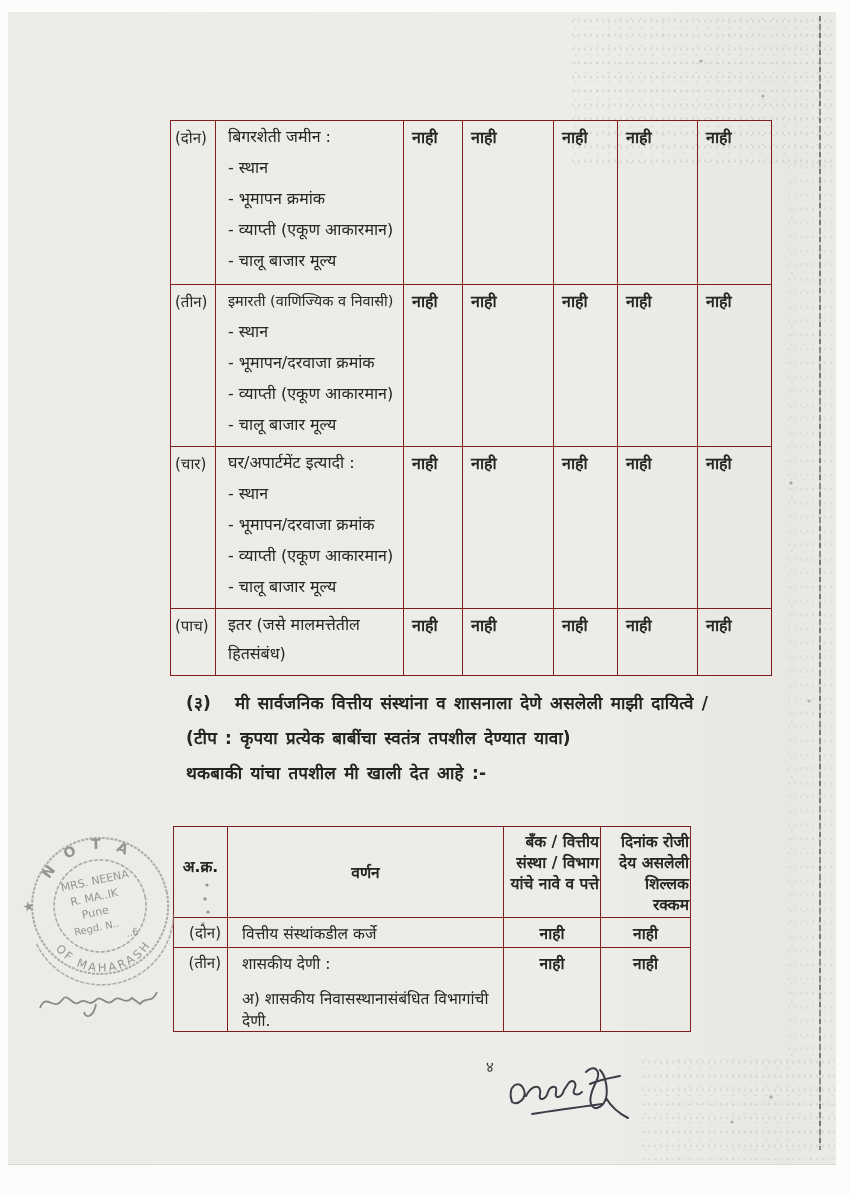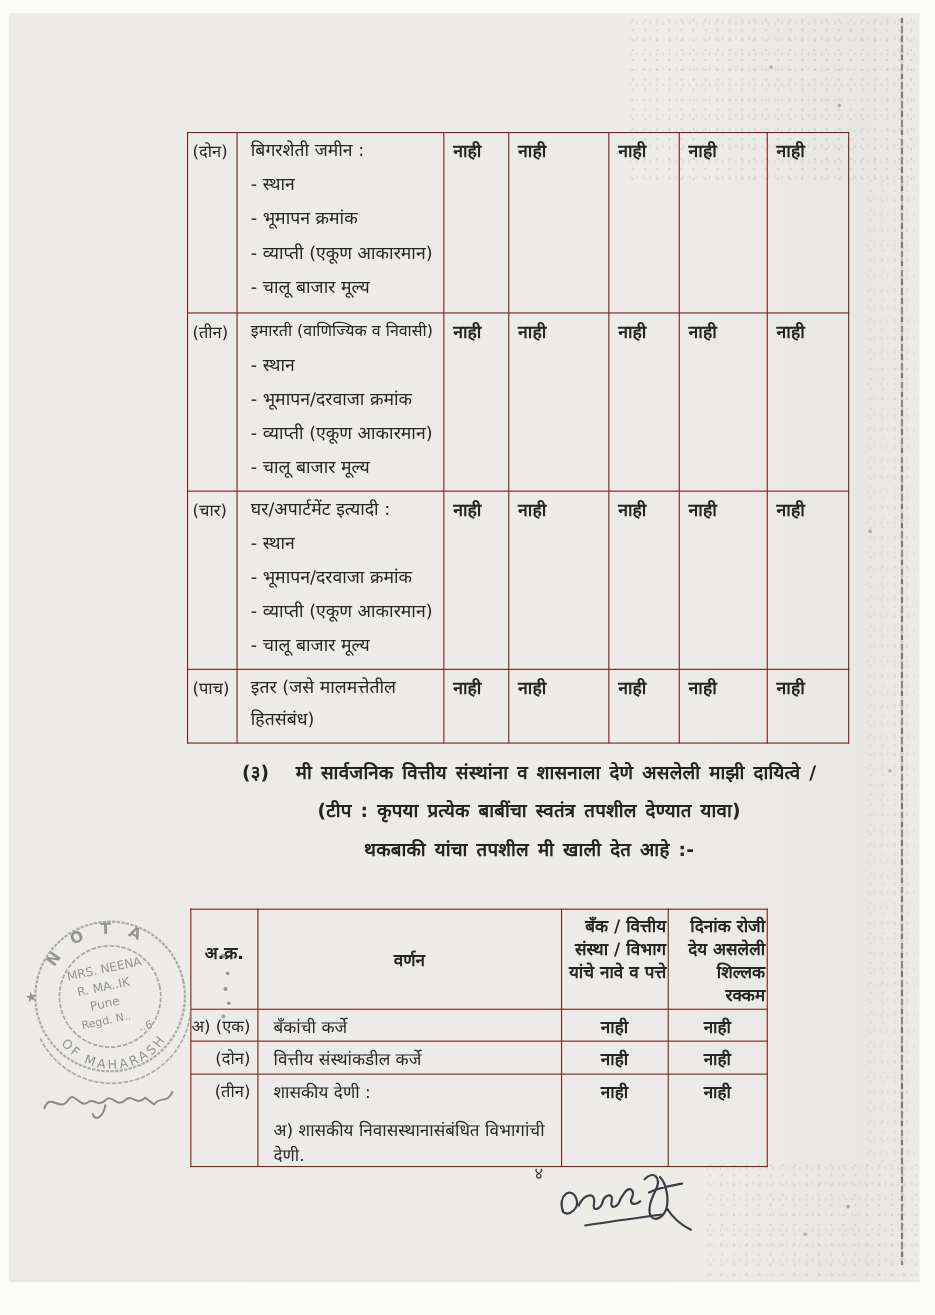--- a/index.html
+++ b/index.html
@@ -53,21 +53,21 @@
   td { border:1px solid #7f1d1d; vertical-align:top; }
   .t1 { position:absolute; left:170px; top:120px; }
   .t1 td { font-size:16px; }
   .t1 .sr  { padding:6px 2px 0 4px; font-size:15px; }
   .t1 .desc{ padding:6px 4px 0 12px; }
   .t1 .desc .dline { line-height:20px; margin-bottom:11px; white-space:nowrap; }
   .t1 .val { padding:5px 2px 0 8px; font-weight:bold; }
   
   .para {
     position:absolute; left:186px; top:692px; width:590px;
-    font-size:17px; font-weight:bold; color:#242422; letter-spacing:.2px;text-align:center;
+    font-size:17px; font-weight:bold; color:#242422; letter-spacing:.2px;
   }
   .para .line { line-height:22px; margin-bottom:13px; word-spacing:2px; }
   .para .marker { margin-right:24px; }
   
   .t2 { position:absolute; left:173px; top:826px; }
   .t2 td { font-size:15.5px; }
   .t2 .hdr { font-weight:bold; text-align:center; }
   .t2 .hdr .hline { line-height:21px;text-align:right; }
   .t2 .hc1 { vertical-align:middle; padding-bottom:14px; }
   .t2 .hc2 { vertical-align:middle; }
@@ -186,26 +186,20 @@
       <div class="hline">बँक / वित्तीय</div>
       <div class="hline">संस्था / विभाग</div>
       <div class="hline">यांचे नावे व पत्ते</div>
     </td>
     <td class="hdr hc4">
       <div class="hline">दिनांक रोजी</div>
       <div class="hline">देय असलेली</div>
       <div class="hline">शिल्लक</div>
       <div class="hline">रक्कम</div>
     </td>
-  </tr>
-  <tr style="height:29px">
-    <td class="sr">अ) (एक)</td>
-    <td class="desc">बँकांची कर्जे</td>
-    <td class="val">नाही</td>
-    <td class="val">नाही</td>
   </tr>
   <tr style="height:30px">
     <td class="sr">(दोन)</td>
     <td class="desc">वित्तीय संस्थांकडील कर्जे</td>
     <td class="val">नाही</td>
     <td class="val">नाही</td>
   </tr>
   <tr style="height:70px">
     <td class="sr">(तीन)</td>
     <td class="desc">

